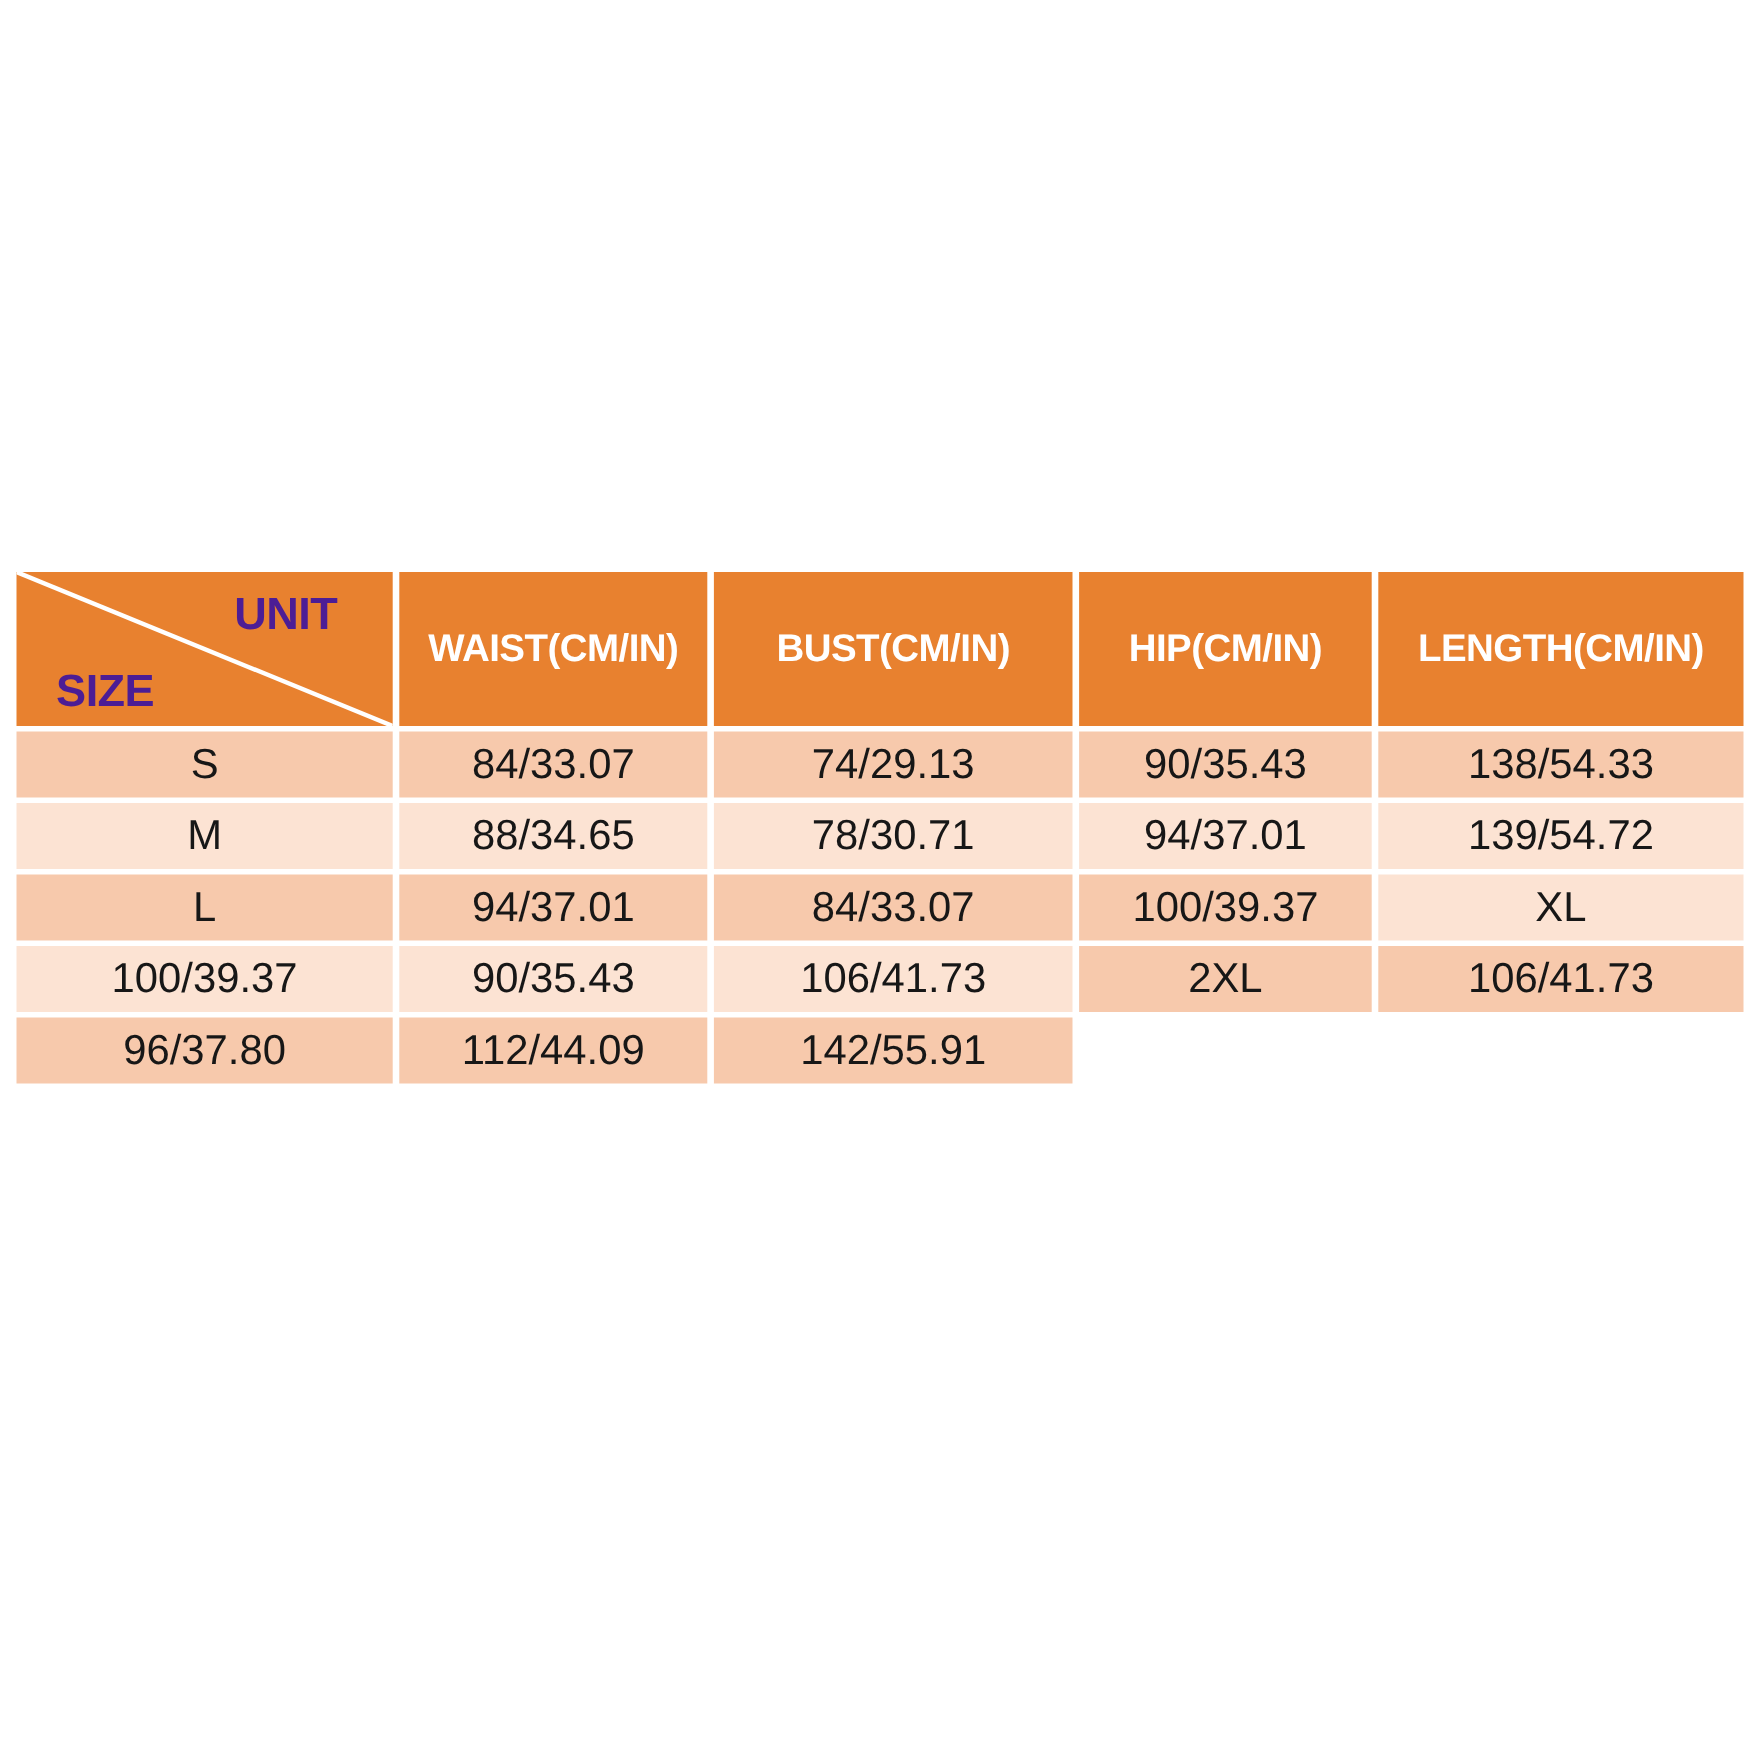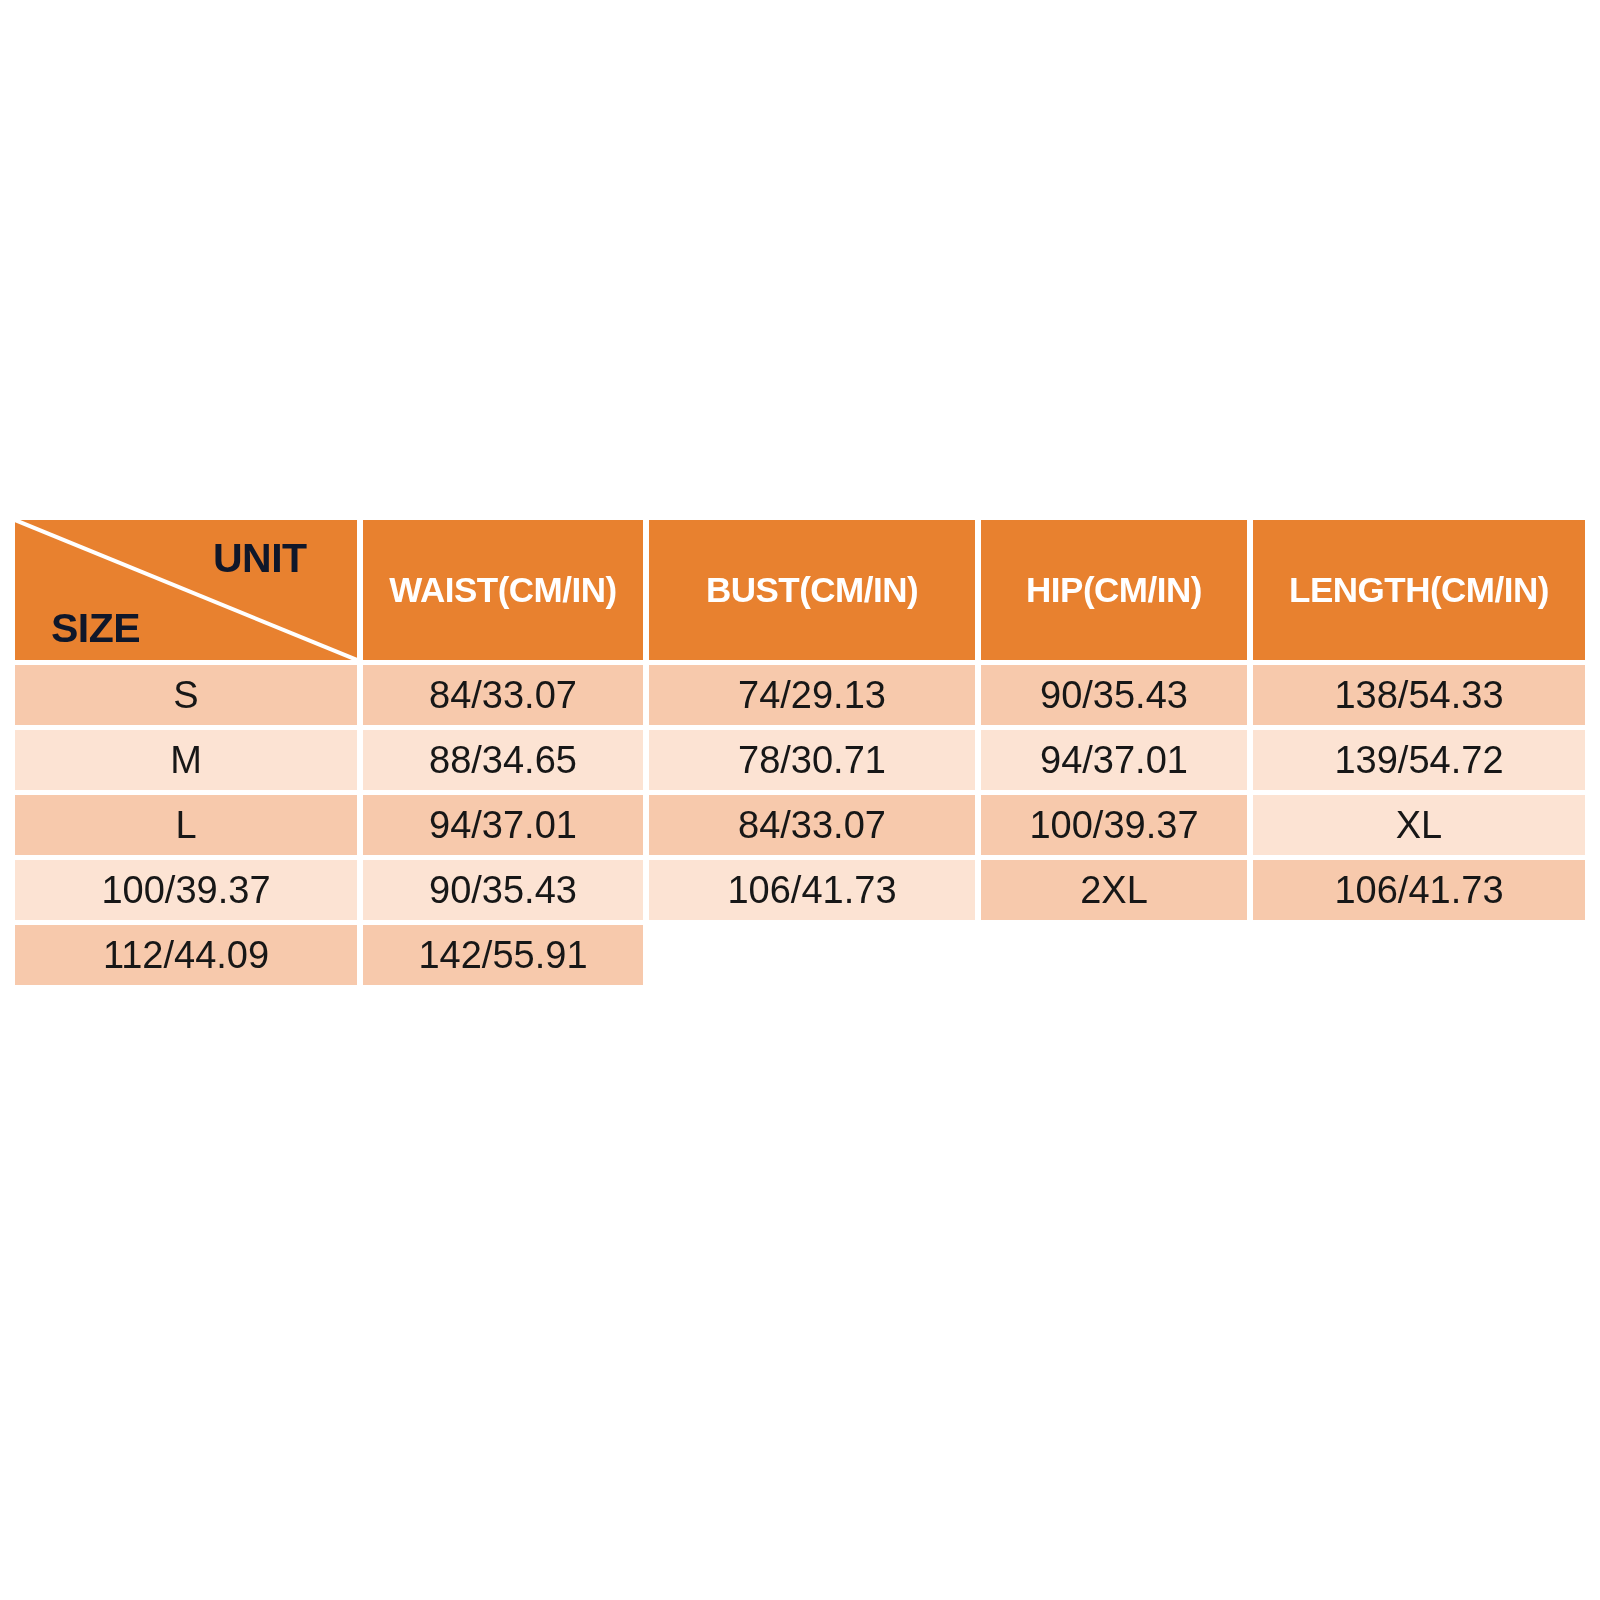--- a/index.html
+++ b/index.html
@@ -35,21 +35,21 @@
     font-size: 35px;
     letter-spacing: -0.5px;
     white-space: nowrap;
   }
   .corner { position: relative; }
   .corner svg { position: absolute; left: 0; top: 0; overflow: visible; }
   .corner-label {
     position: absolute;
     font-size: 41px;
     font-weight: bold;
-    color: #0f172a;
+    color: #4c1d95;
     line-height: 1;
     white-space: nowrap;
   }
   .unit-pos { top: 18px; left: 198px; }
   .size-pos { top: 88px; left: 36px; }
   .body-cell {
     font-size: 38px;
     color: #171717;
     white-space: nowrap;
   }
@@ -91,17 +91,18 @@
     <div class="cell body-cell r-dark">84/33.07</div>
     <div class="cell body-cell r-dark">100/39.37</div>
 
     <div class="cell body-cell r-light">XL</div>
     <div class="cell body-cell r-light">100/39.37</div>
     <div class="cell body-cell r-light">90/35.43</div>
     <div class="cell body-cell r-light">106/41.73</div>
 
     <div class="cell body-cell r-dark">2XL</div>
     <div class="cell body-cell r-dark">106/41.73</div>
+    <div class="cell body-cell r-dark">96/37.80</div>
     <div class="cell body-cell r-dark">112/44.09</div>
     <div class="cell body-cell r-dark">142/55.91</div>
 
   </div>
 </div>
 
 </body></html>

